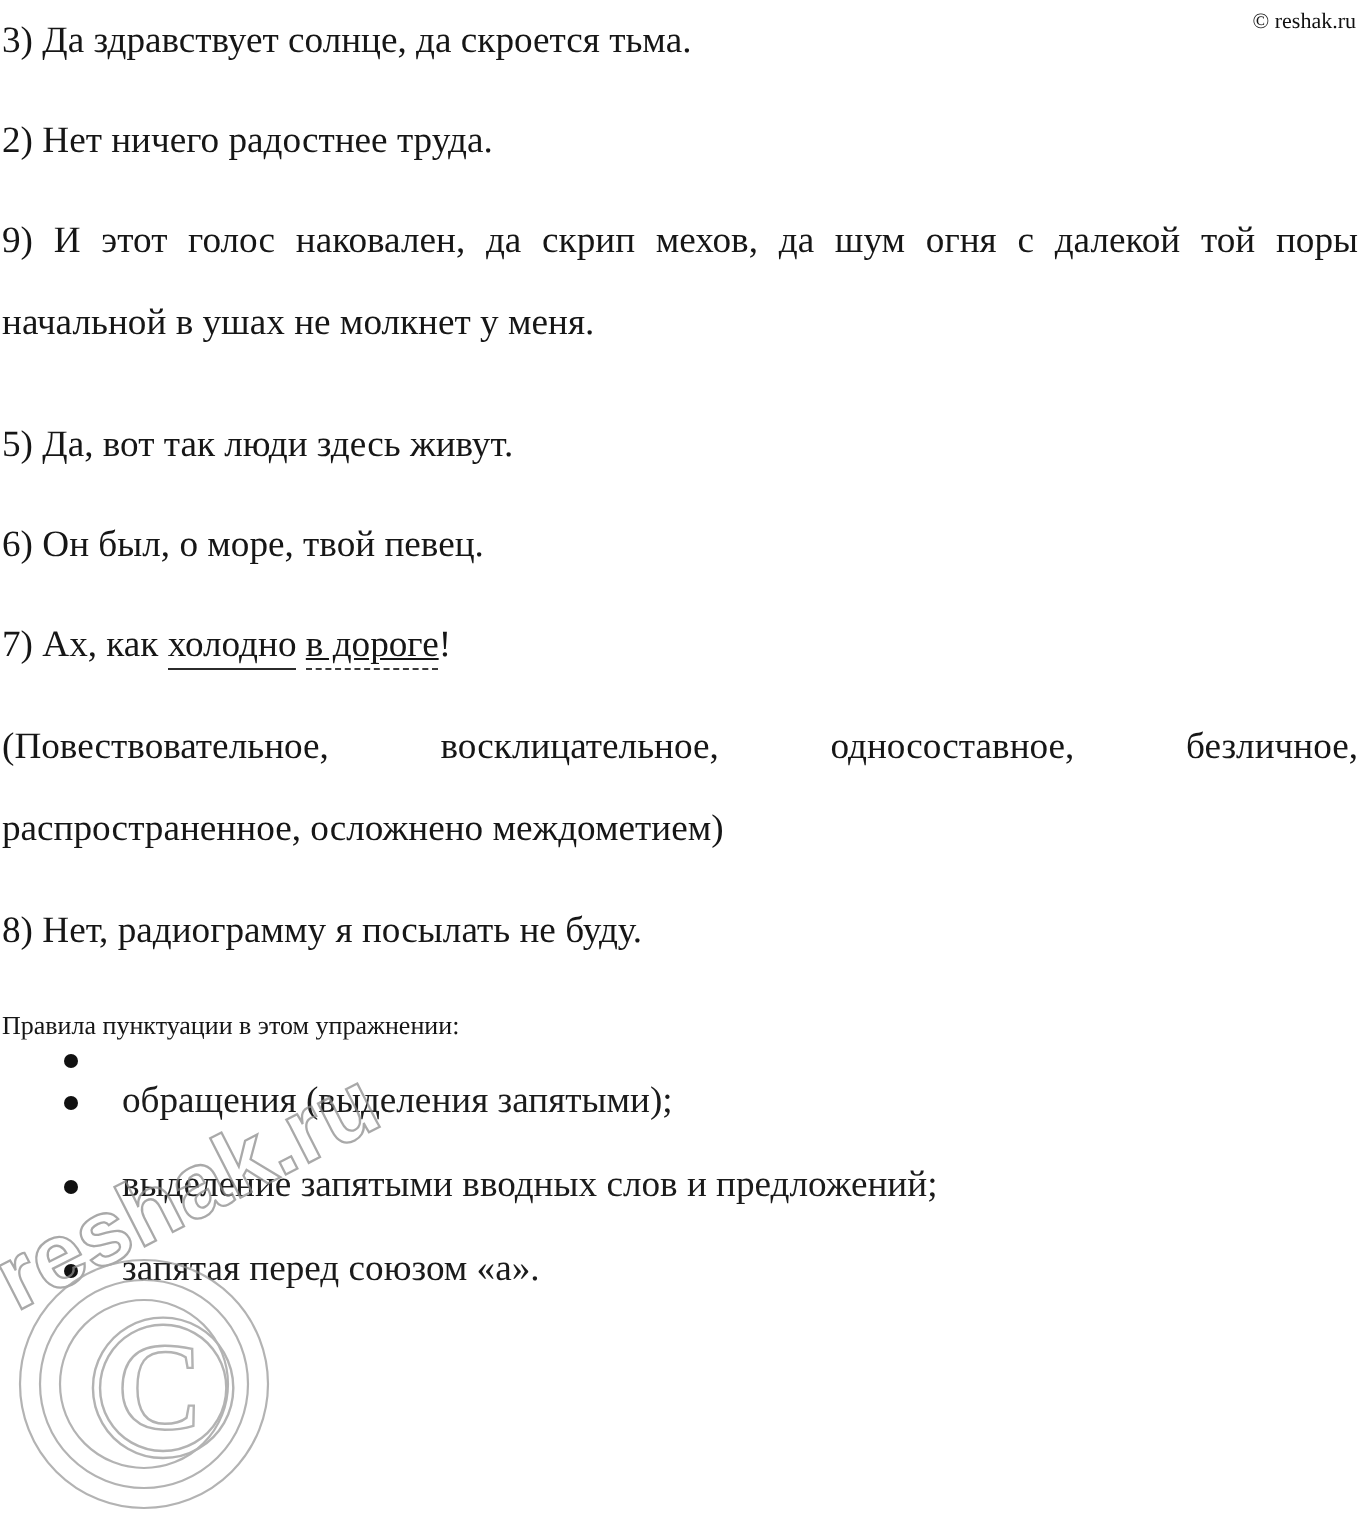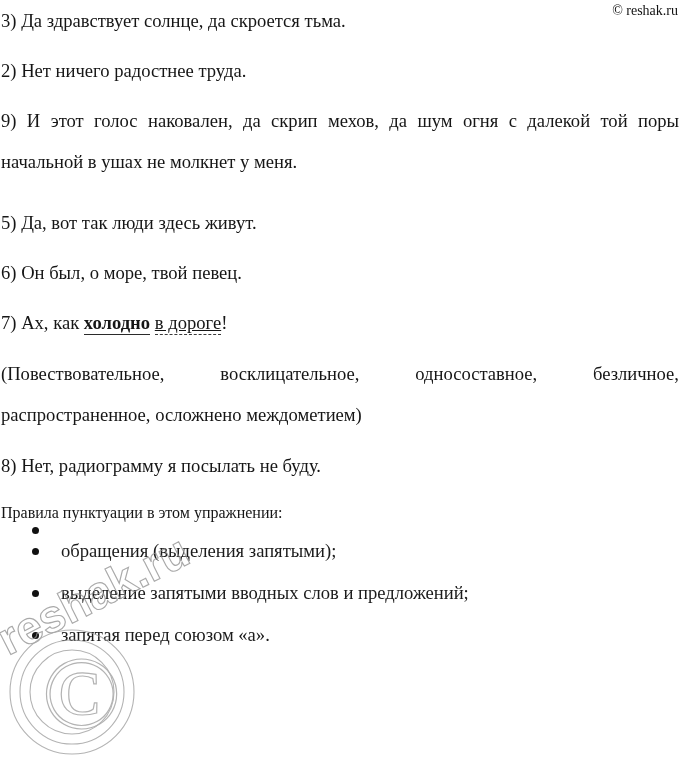--- a/index.html
+++ b/index.html
@@ -17,21 +17,21 @@
     width: 680px;
     height: 759px;
     overflow: hidden;
     background: #ffffff;
   }
   
   .copyright-top {
     position: absolute;
     top: 0px;
     right: 2px;
-    font-size: 14px;
+    font-size: 11px;
     line-height: 22px;
     color: #111111;
     white-space: nowrap;
   }
   
   .content {
     position: absolute;
     left: 1px;
     top: 0px;
     width: 678px;
@@ -52,31 +52,30 @@
   .gap-m { height: 10px; }
 
   
   .red-letter {
     color: #ff0000;
   }
   
   .u-solid {
     border-bottom: 1.6px solid #2b2b2b;
     padding-bottom: 1px;
-    font-weight: bold;
   }
   .u-dashed {
     border-bottom: 1.7px dashed #3a3a3a;
     padding-bottom: 1px;
     text-decoration: underline;
   }
 
   
   .rules-heading {
-    font-size: 16px;
+    font-size: 13px;
     line-height: 34px;
     color: #161616;
     margin: 0;
     padding: 0;
   }
   ul.rules-list {
     list-style: none;
     margin: 0;
     padding: 0;
   }

